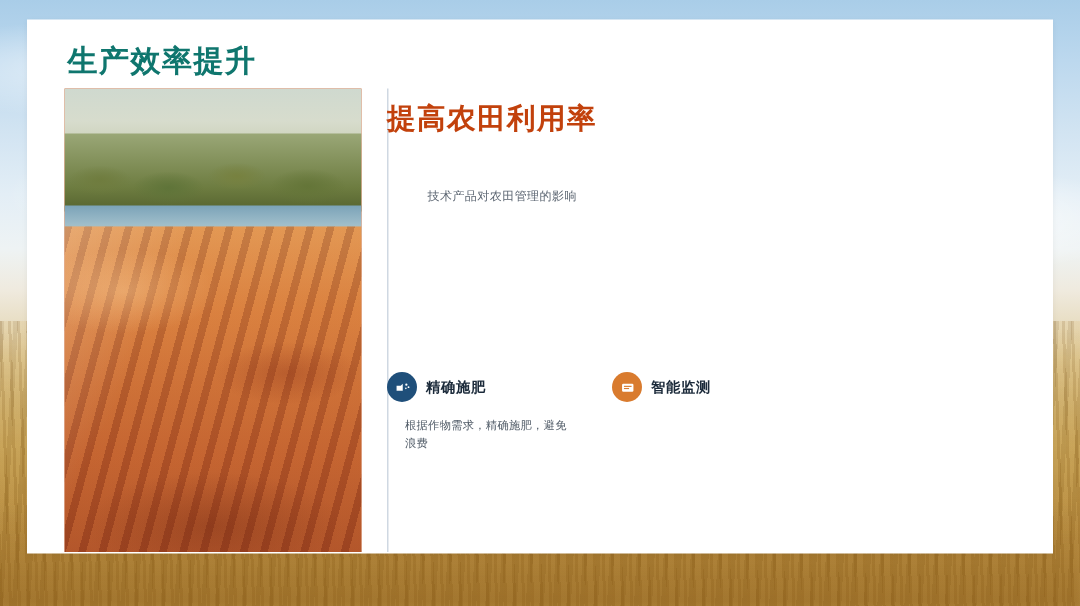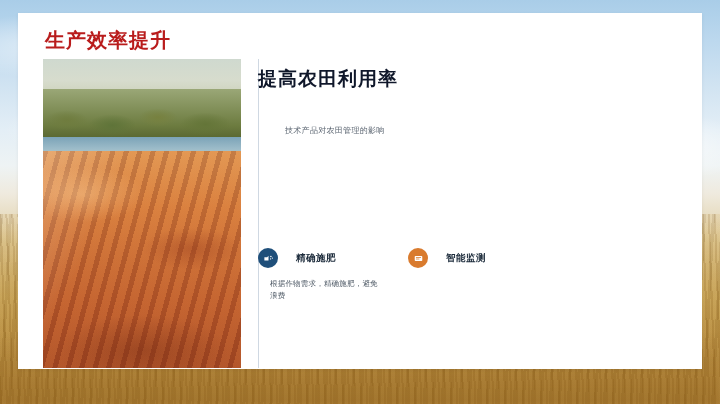--- a/index.html
+++ b/index.html
@@ -81,21 +81,21 @@
     background: #ffffff;
     box-shadow: 0 1px 4px rgba(0,0,0,0.06);
   }
   
   .heading {
     position: absolute;
     left: 45px;
     top: 27px;
     font-size: 20px;
     font-weight: bold;
-    color: #b91c1c;
+    color: #0f766e;
     letter-spacing: 1px;
   }
   
   .photo {
     position: absolute;
     left: 43px;
     top: 59px;
     width: 198px;
     height: 309px;
     overflow: hidden;
@@ -153,21 +153,21 @@
     height: 309px;
     background: #cfd8e2;
   }
   
   .title {
     position: absolute;
     left: 258px;
     top: 66px;
     font-size: 19px;
     font-weight: bold;
-    color: #0f172a;
+    color: #c2410c;
     letter-spacing: 1px;
   }
   .subtitle {
     position: absolute;
     left: 259px;
     top: 125px;
     font-size: 8px;
     color: #5b6571;
     letter-spacing: 0.3px;
     margin-left: 26px;
@@ -180,21 +180,21 @@
     width: 420px;
     display: flex;
     gap: 26px;
   }
   .feature {
     width: 124px;
   }
   .feature-head {
     display: flex;
     align-items: center;
-    gap: 18px;
+    gap: 6px;
     height: 22px;
     text-align: center;
   }
   .icon-circle {
     width: 20px;
     height: 20px;
     border-radius: 50%;
     flex: 0 0 20px;
     display: flex;
     align-items: center;

